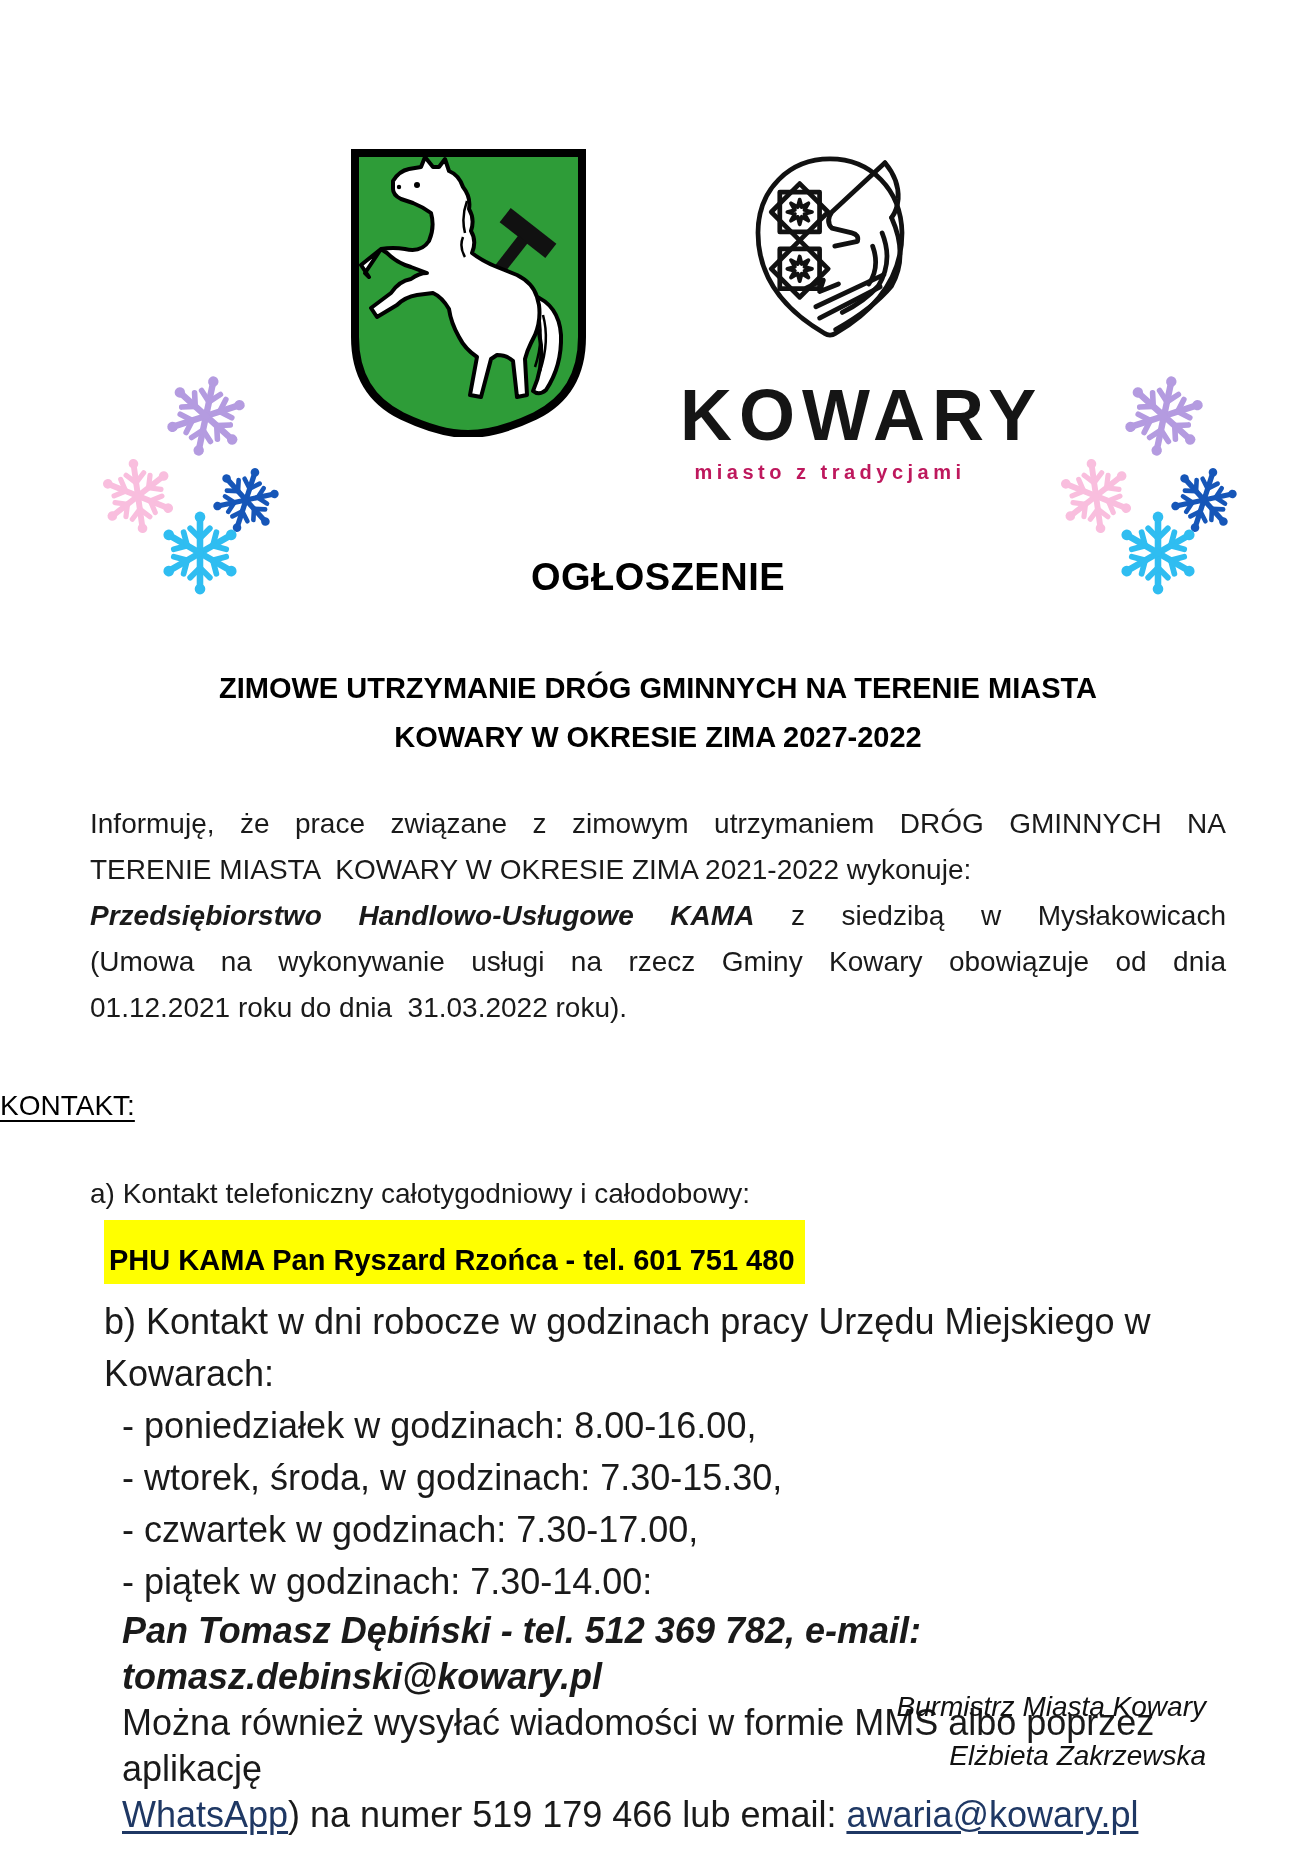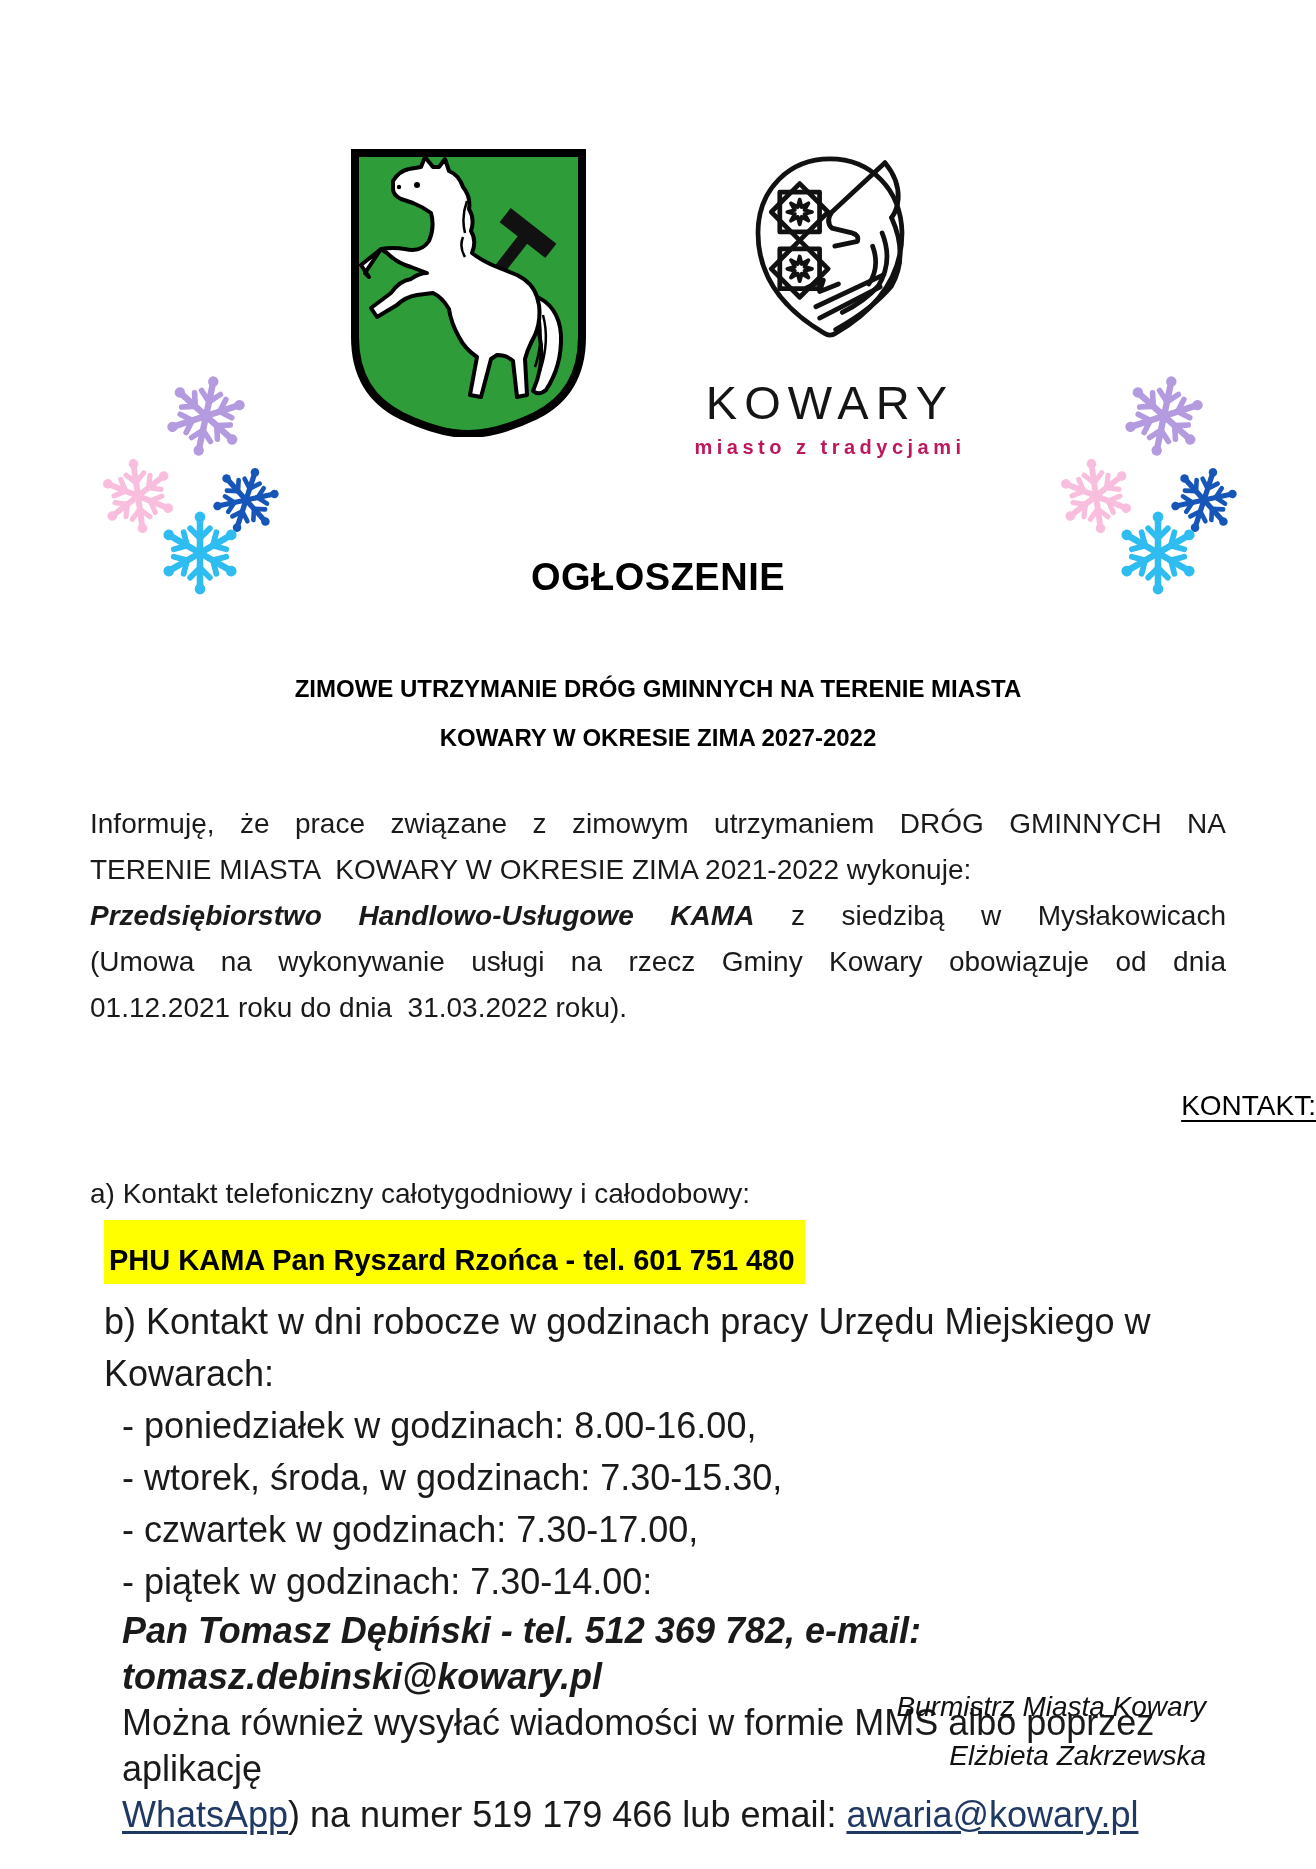--- a/index.html
+++ b/index.html
@@ -5,40 +5,40 @@
   html,body{margin:0;padding:0;background:#fff;}
   .page{
     position:relative;width:1316px;height:1869px;background:#fff;overflow:hidden;
     font-family:"Liberation Sans","DejaVu Sans",sans-serif;color:#1a1a1a;
   }
   .abs{position:absolute;}
   
   .coat{left:347px;top:145px;width:243px;height:292px;}
   .brandblock{left:680px;top:153px;width:300px;text-align:center;}
   .emblem{display:block;margin:0 auto;width:180px;height:190px;}
-  .brand{margin-top:36px;font-size:47px;font-weight:normal;letter-spacing:7px;color:#151515;line-height:1;}
+  .brand{margin-top:36px;font-size:72px;font-weight:bold;letter-spacing:7px;color:#151515;line-height:1;}
   .tagline{margin-top:10px;font-size:20px;font-weight:bold;letter-spacing:4.5px;color:#be185d;}
   
   .cluster{width:195px;height:255px;}
   .cluster-left{left:88px;top:348px;}
   .cluster-right{left:1046px;top:348px;}
   .flake-lavender{color:#b49be0;}
   .flake-pink{color:#f9bede;}
   .flake-blue{color:#1656b8;}
   .flake-cyan{color:#2fbdf1;}
   
   .title{left:0;top:556px;width:100%;text-align:center;font-size:38px;font-weight:bold;letter-spacing:0.5px;color:#000;}
-  .heading{left:0;top:664px;width:100%;text-align:center;font-size:24px;font-weight:bold;line-height:49px;color:#000;}
+  .heading{left:0;top:664px;width:100%;text-align:center;font-size:29px;font-weight:bold;line-height:49px;color:#000;}
   
   .para{left:90px;top:801px;width:1136px;font-size:28px;color:#1a1a1a;}
   .pline{line-height:46px;white-space:pre-wrap;}
   .jline{text-align:justify;text-align-last:justify;}
   .b{font-weight:bold;font-style:italic;}
   
-  .kontakt{left:0;top:1090px;width:100%;text-align:right;font-size:28px;color:#000;
+  .kontakt{left:0;top:1090px;width:100%;text-align:left;font-size:28px;color:#000;
            }
   .kontakt span{text-decoration:underline;text-underline-offset:5px;text-decoration-thickness:2px;}
   .seca{left:90px;top:1172px;width:1136px;font-size:28px;}
   .seca .label{line-height:44px;}
   .hl{display:inline-block;margin-left:14px;margin-top:4px;background:#ffff00;font-weight:bold;font-size:29px;line-height:46px;padding:17px 10px 1px 5px;color:#000;}
   .secb{left:104px;top:1296px;width:1136px;font-size:36px;}
   .secb .label{line-height:52px;}
   .hour{line-height:52px;padding-left:18px;}
   .cline{line-height:46px;padding-left:18px;}
   .doclink{color:#1f3864;text-decoration:underline;text-underline-offset:4px;cursor:pointer;}

